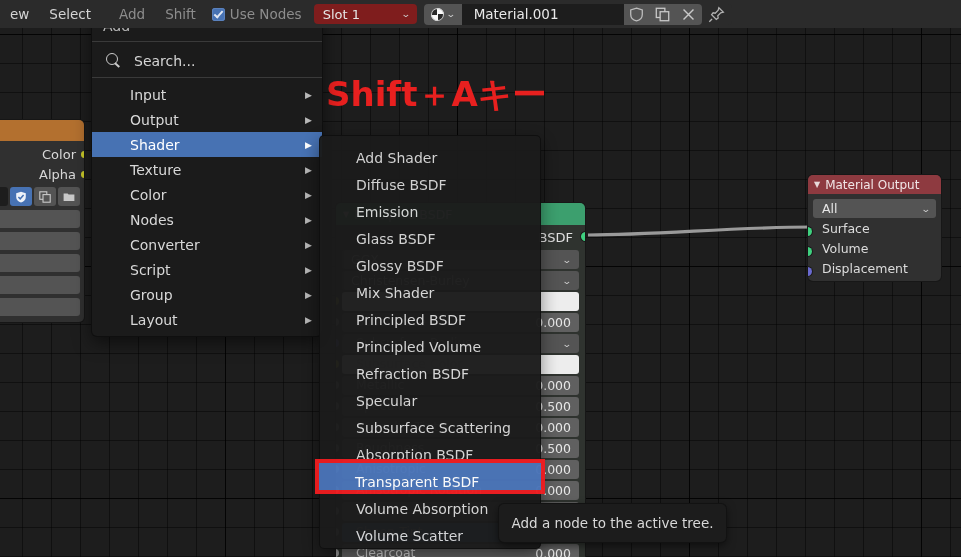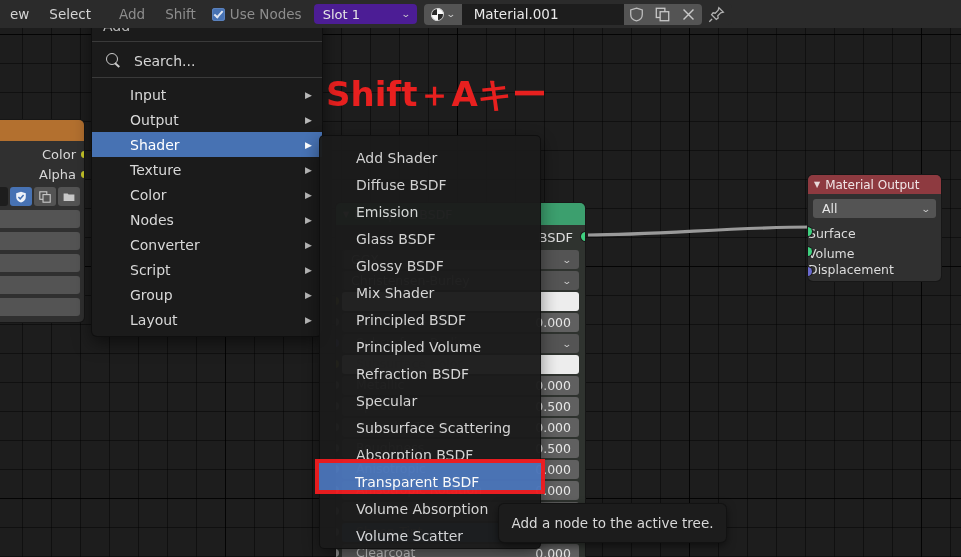--- a/index.html
+++ b/index.html
@@ -42,21 +42,21 @@
     background: #4772b3; position: relative;
     box-shadow: inset 0 0 0 1px #5b82bd;
   }
   .chk::after {
     content: ""; position: absolute; left: 4px; top: 1px;
     width: 3px; height: 7px; border: solid #dfe6f2;
     border-width: 0 2px 2px 0; transform: rotate(42deg);
   }
 
   .slot-drop {
-    width: 103px; height: 20px; background: #4c1d95; border-radius: 4px;
+    width: 103px; height: 20px; background: #7f1d1d; border-radius: 4px;
     display: flex; align-items: center; justify-content: space-between;
     padding: 0 7px 0 9px; color: #e6e6e6; font-size: 13px; margin-left: 6px;
   }
   .caret { font-size: 9px; color: #cfcfcf; transform: scaleX(1.35); }
 
   .matgroup {
     display: flex; align-items: center; height: 21px; margin-left: 7px;
     background: #2b2b2b; border-radius: 4px;
   }
   .mat-icon-btn {
@@ -154,21 +154,21 @@
     display: flex; align-items: center; gap: 5px; padding-left: 6px;
     color: #f0e5e6; font-size: 12px;
   }
   .tri { font-size: 8px; color: #e8dada; }
   .matout-sel {
     margin: 5px 5px 3px 5px; height: 19px; background: #545454; border-radius: 3px;
     display: flex; align-items: center; justify-content: space-between;
     padding: 0 6px 0 9px; color: #e6e6e6; font-size: 12.5px;
   }
   .mo-row {
-    height: 20px; display: flex; align-items: flex-end; 
+    height: 20px; display: flex; align-items: flex-start; padding-left: 14px;
     color: #dcdcdc; font-size: 12.5px; position: relative;
   }
   .mo-sock { position: absolute; left: -5px; top: 6px; width: 9px; height: 9px; border-radius: 50%;
              box-shadow: 0 0 0 1px #1b1b1b; }
   .mo-sock.green { background: #3fd07f; }
   .mo-sock.violet { background: #6a6ad0; }
 
   
   .noodle { position: absolute; left: 586px; top: 200px; z-index: 5; pointer-events: none; }
 

